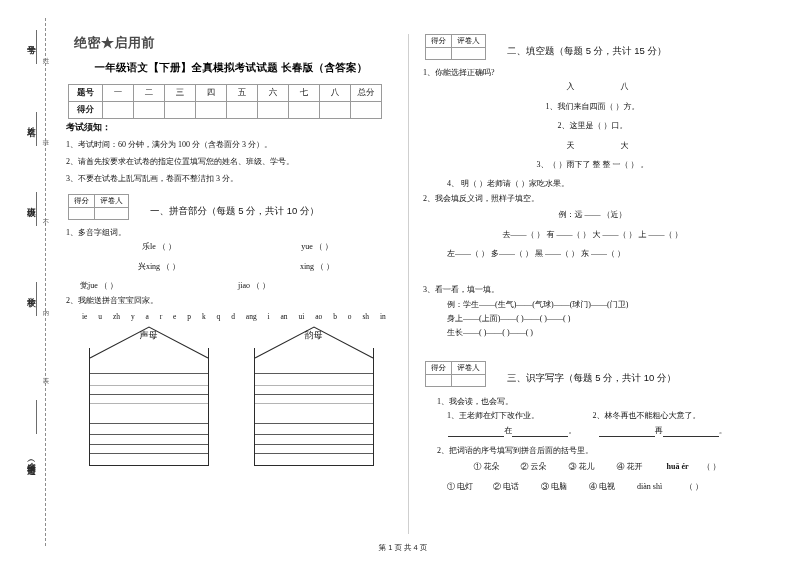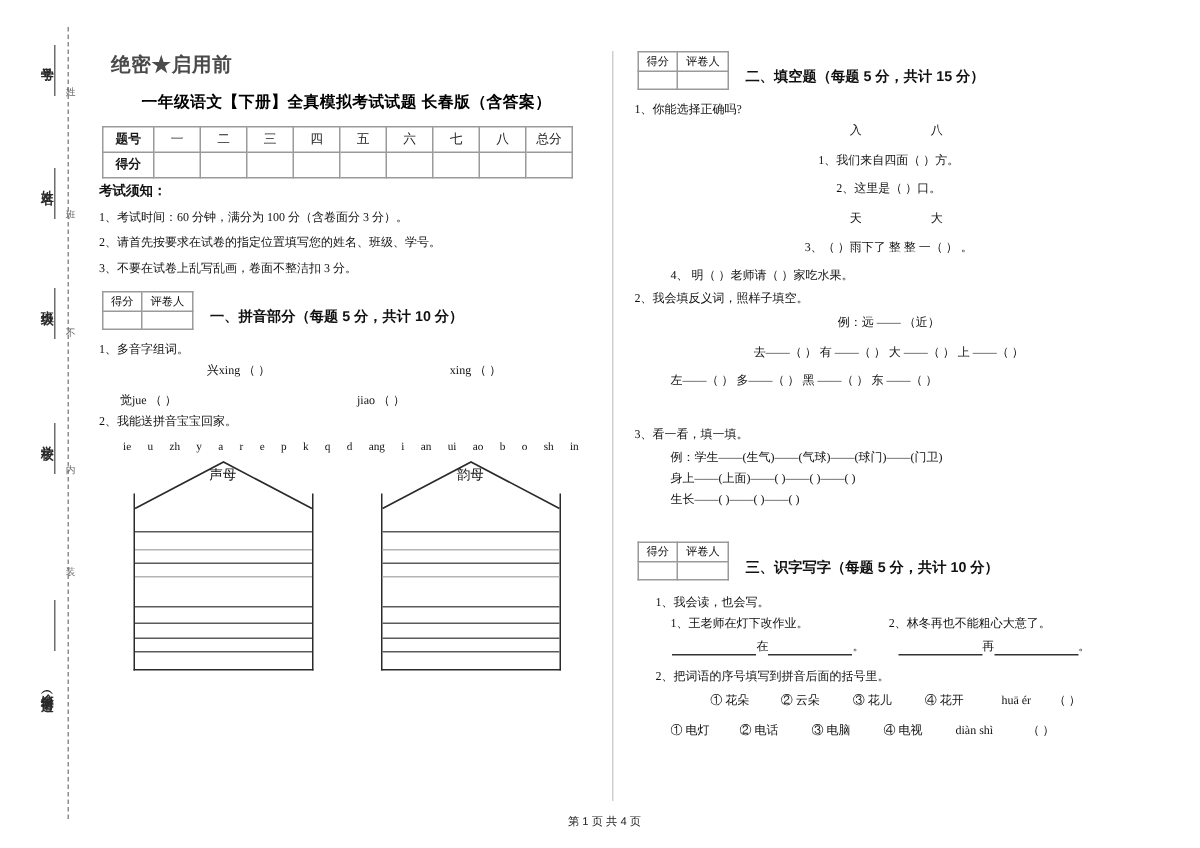--- a/index.html
+++ b/index.html
@@ -134,24 +134,24 @@
     font-family: "Liberation Sans", sans-serif;
     text-align: center;
     vertical-align: middle;
     height: 12px;
   }
   table.grader td.g1 { width: 26px; }
   table.grader td.g2 { width: 34px; margin-top: 32px; }
   table.grader tr.blank td { height: 12px; }
   .sec-title {
     position: absolute;
-    left: 74px; top: 11px;
+    left: 84px; top: 11px;
     font-size: 9.5px;
     font-family: "Liberation Sans", sans-serif;
-    font-weight: bold;
+    font-weight: normal;
     white-space: nowrap;
   }
 
   .q { font-size: 8px; margin: 0 0 4px 0; line-height: 1.3; }
   .q.ind1 { margin-left: 14px; }
   .q.ind2 { margin-left: 24px; }
   .q.ind3 { margin-left: 34px; }
   .q.gap  { margin-bottom: 9px; text-align: center; }
 
   .two-col-q { display: flex; }
@@ -286,20 +286,24 @@
         <tr class="blank">
           <td class="g1"></td>
           <td class="g2"></td>
         </tr>
       </tbody>
         </table>
       <div class="sec-title">一、拼音部分（每题 5 分，共计 10 分）</div>
     </div>
 
     <div class="q">1、多音字组词。</div>
+    <div class="two-col-q q ind1 gap">
+      <div>乐le  （            ）</div>
+      <div>yue  （            ）</div>
+    </div>
     <div class="two-col-q q ind1 gap">
       <div>兴xing （            ）</div>
       <div>xing （            ）</div>
     </div>
     <div class="two-col-q q ind1">
       <div>觉jue  （            ）</div>
       <div>jiao （            ）</div>
     </div>
 
     <div class="q">2、我能送拼音宝宝回家。</div>
@@ -439,21 +443,21 @@
         <span class="ul ul-m">&nbsp;</span><span>再</span><span class="ul ul-m">&nbsp;</span>。
       </div>
     </div>
 
     <div class="q ind1">2、把词语的序号填写到拼音后面的括号里。</div>
     <div class="q ind2 gap" style="margin-top:6px;">
       <span style="display:inline-block;width:44px;">① 花朵</span>
       <span style="display:inline-block;width:46px;">② 云朵</span>
       <span style="display:inline-block;width:46px;">③ 花儿</span>
       <span style="display:inline-block;width:46px;">④ 花开</span>
-      <span style="display:inline-block;width:46px;">huā ér</span>
+      <span style="display:inline-block;width:46px;font-weight:bold;">huā ér</span>
       <span>（        ）</span>
     </div>
     <div class="q ind2">
       <span style="display:inline-block;width:44px;">① 电灯</span>
       <span style="display:inline-block;width:46px;">② 电话</span>
       <span style="display:inline-block;width:46px;">③ 电脑</span>
       <span style="display:inline-block;width:46px;">④ 电视</span>
       <span style="display:inline-block;width:46px;">diàn shì</span>
       <span>（      ）</span>
     </div>

